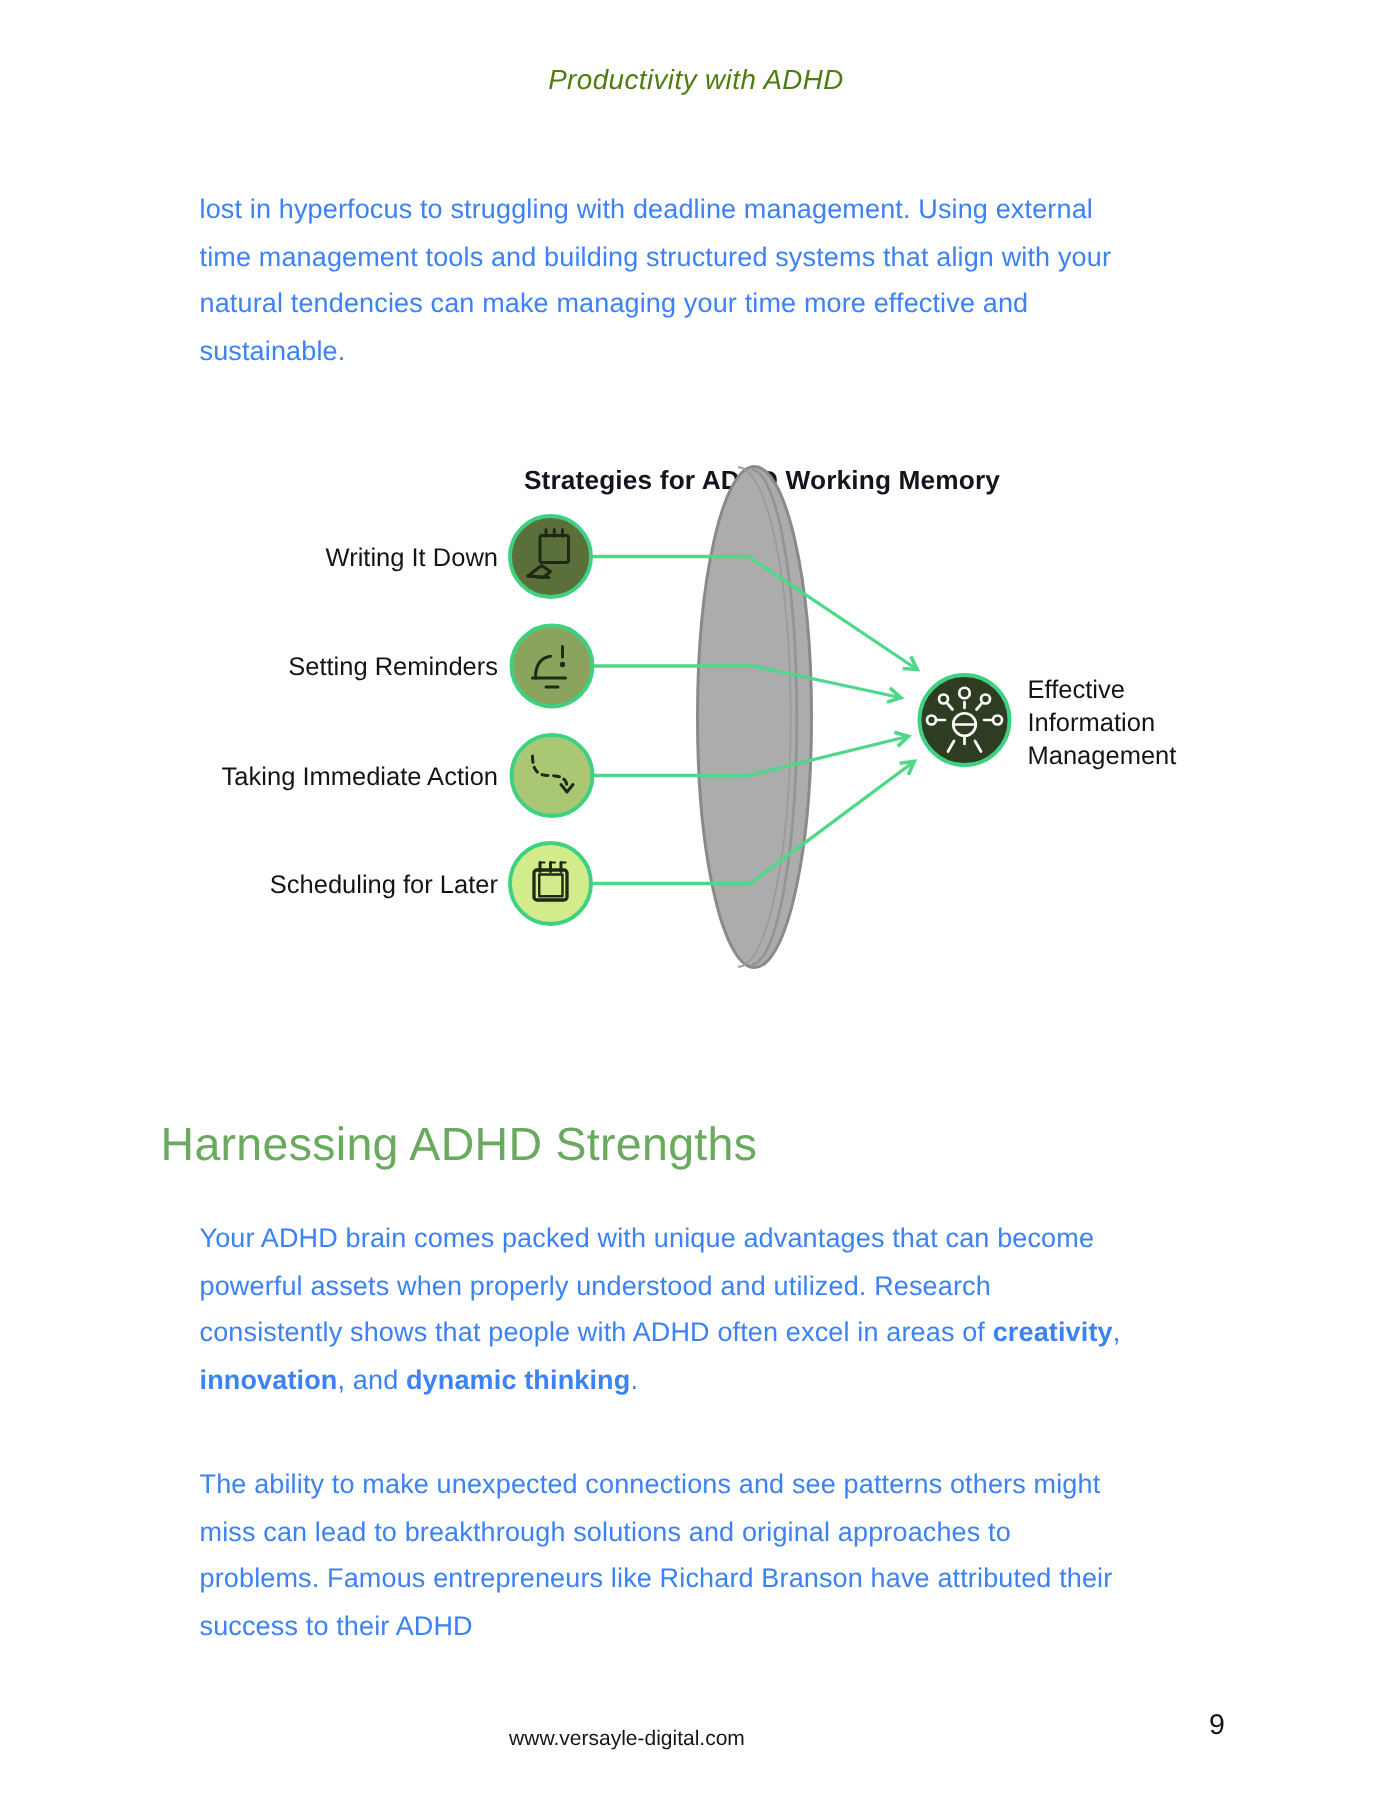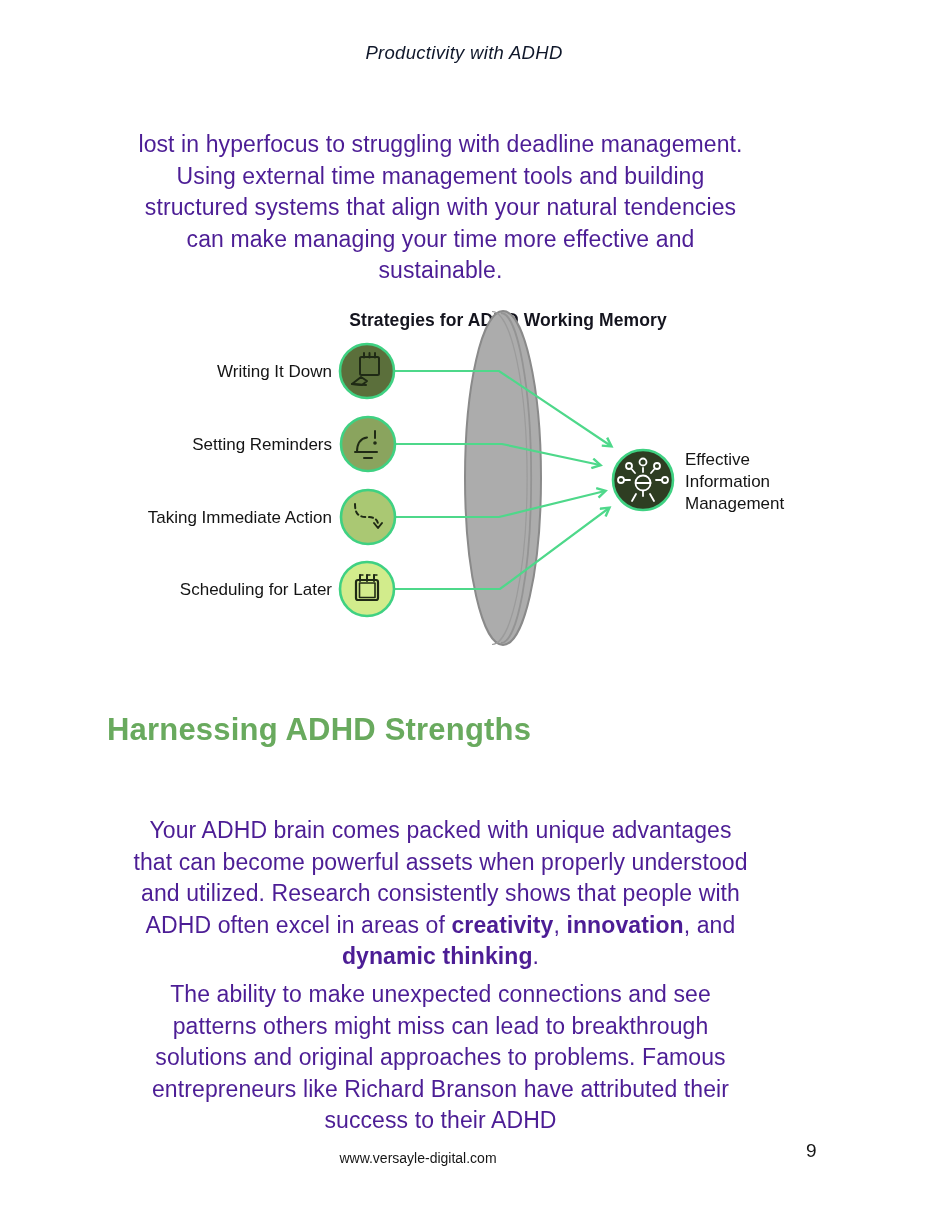--- a/index.html
+++ b/index.html
@@ -3,42 +3,42 @@
 <meta charset="utf-8">
 <style>
   html,body{margin:0;padding:0;}
   body{
     width:928px;height:1206px;position:relative;background:#ffffff;
     font-family:"Liberation Sans","DejaVu Sans",sans-serif;color:#1c1c1c;
     overflow:hidden;
   }
   .header-title{
     position:absolute;top:42px;left:0;width:928px;text-align:center;
-    font-style:italic;font-size:18.5px;color:#0f172a;letter-spacing:0.3px;
+    font-style:italic;font-size:18.5px;color:#4d7c0f;letter-spacing:0.3px;
   }
   .body-para{
     position:absolute;left:133px;width:615px;
-    font-size:23px;line-height:31.5px;letter-spacing:0.1px;color:#4c1d95;text-align:center;
+    font-size:18px;line-height:31.5px;letter-spacing:0.1px;color:#3b82f6;
   }
   .intro-para{top:106px;}
   .para-1{top:792px;}
   .para-2{top:956px;}
   .body-para strong{font-weight:700;}
   .diagram-title{
     position:absolute;top:266px;left:88px;width:840px;text-align:center;
     font-size:17.5px;font-weight:700;color:#14141e;letter-spacing:0.1px;margin-top:44px;
   }
   .diagram-svg{position:absolute;top:294px;left:110px;}
   .diagram-label{
     font-size:17px;fill:#141414;
     font-family:"Liberation Sans","DejaVu Sans",sans-serif;
   }
   .section-heading{
-    position:absolute;top:712px;left:107px;
-    font-size:31px;font-weight:700;letter-spacing:0.2px;
+    position:absolute;top:745px;left:107px;
+    font-size:31px;font-weight:400;letter-spacing:0.2px;
   }
   .footer-url{
     position:absolute;top:1150px;left:0;width:836px;text-align:center;
     font-size:14px;color:#161616;
   }
   .page-number{
     position:absolute;top:1140px;left:806px;
     font-size:19px;color:#161616;
   }
   .arrow-line{fill:none;stroke:#4ed88a;stroke-width:2.2;}

